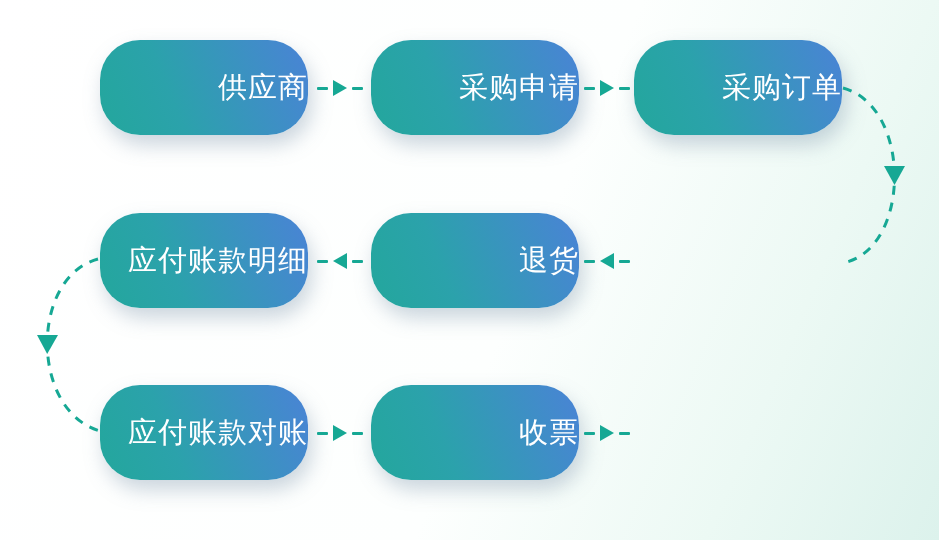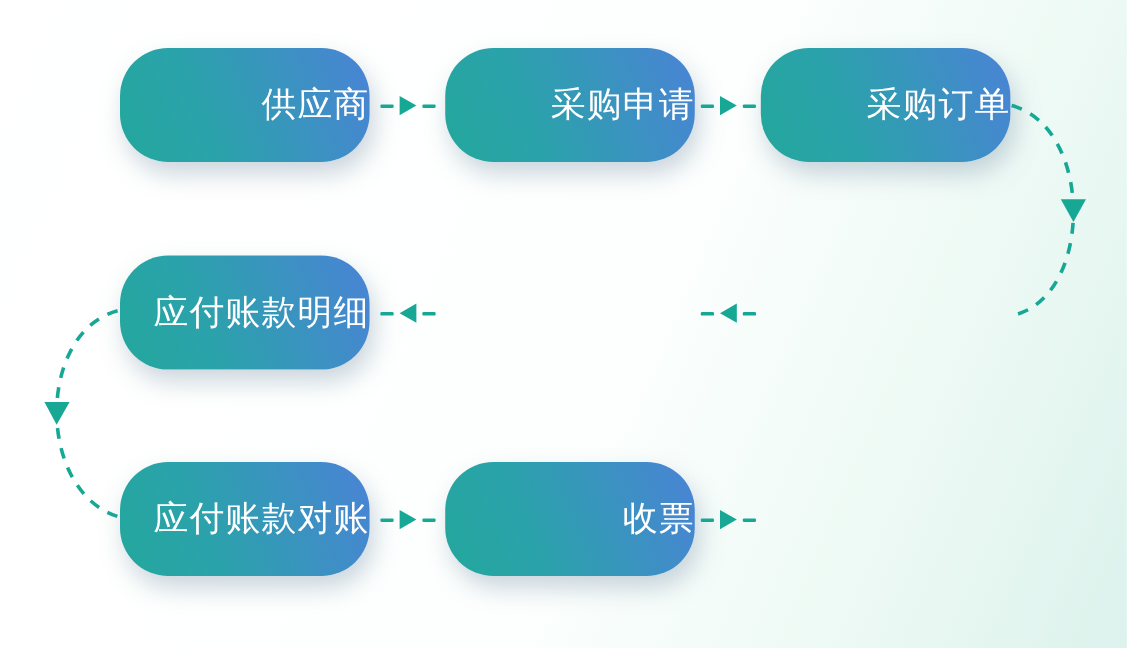--- a/index.html
+++ b/index.html
@@ -75,20 +75,23 @@
   <div class="node r1 c1">
     <span class="node-label">供应商</span>
   </div>
   <div class="node r1 c2">
     <span class="node-label">采购申请</span>
   </div>
   <div class="node r1 c3">
     <span class="node-label">采购订单</span>
   </div>
 
+  <div class="node r2 c2">
+    <span class="node-label">退货</span>
+  </div>
   <div class="node r2 c1">
     <span class="node-label">应付账款明细</span>
   </div>
 
   <div class="node r3 c2">
     <span class="node-label">收票</span>
   </div>
   <div class="node r3 c1">
     <span class="node-label">应付账款对账</span>
   </div>

